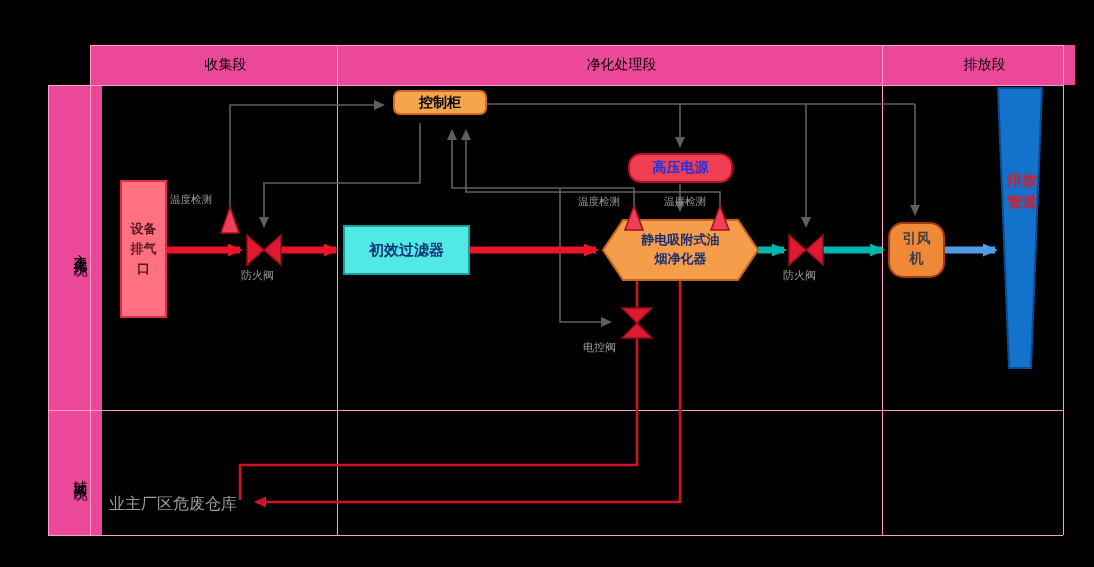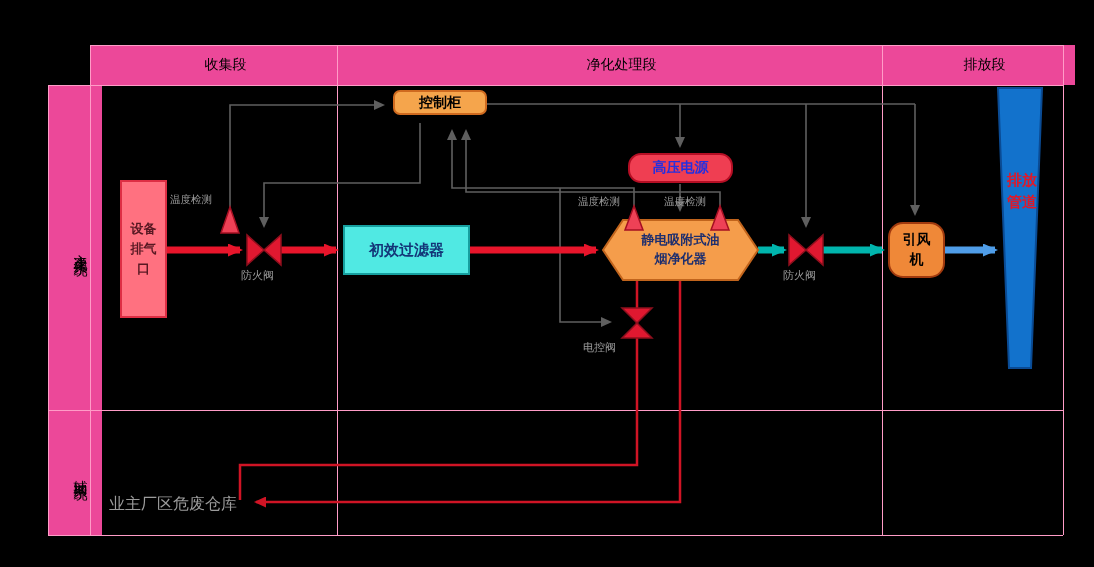--- a/index.html
+++ b/index.html
@@ -98,21 +98,21 @@
   <div class="abs node" style="left:343px;top:225px;width:127px;height:50px;background:#50e9e3;border:2px solid #169f9f;color:#133577;font-size:15px;">初效过滤器</div>
 
   <div class="abs node" style="left:393px;top:90px;width:94px;height:25px;background:#f5a54c;border:2px solid #cf6a1f;border-radius:7px;color:#000000;font-size:14px;">控制柜</div>
 
   <div class="abs node" style="left:628px;top:153px;width:105px;height:30px;background:#ef3e52;border:2px solid #b50e24;border-radius:13px;color:#2330e0;font-size:14px;">高压电源</div>
 
   <div class="abs node" style="left:638px;top:226px;width:85px;height:48px;color:#1d2e6e;font-size:13px;">
     <span class="wrap" style="width:85px;line-height:1.45;">静电吸附式油烟净化器</span>
   </div>
 
-  <div class="abs node" style="left:888px;top:222px;width:57px;height:56px;background:#ef8838;border:2px solid #a13a0e;border-radius:15px;color:#000000;font-size:14px;">
+  <div class="abs node" style="left:888px;top:222px;width:57px;height:56px;background:#ef8838;border:2px solid #a13a0e;border-radius:15px;color:#404040;font-size:14px;font-family:Liberation Mono, monospace;">
     <span class="wrap" style="width:30px;line-height:1.4;">引风机</span>
   </div>
 
   <div class="abs node" style="left:1003px;top:136px;width:36px;height:110px;color:#e01828;font-size:15px;">
     <span class="wrap" style="width:32px;line-height:1.5;text-align:right;">排放管道</span>
   </div>
 
   <div class="lbl" style="left:170px;top:193px;width:46px;">温度检测</div>
   <div class="lbl" style="left:578px;top:195px;width:46px;">温度检测</div>
   <div class="lbl" style="left:664px;top:195px;width:46px;">温度检测</div>

